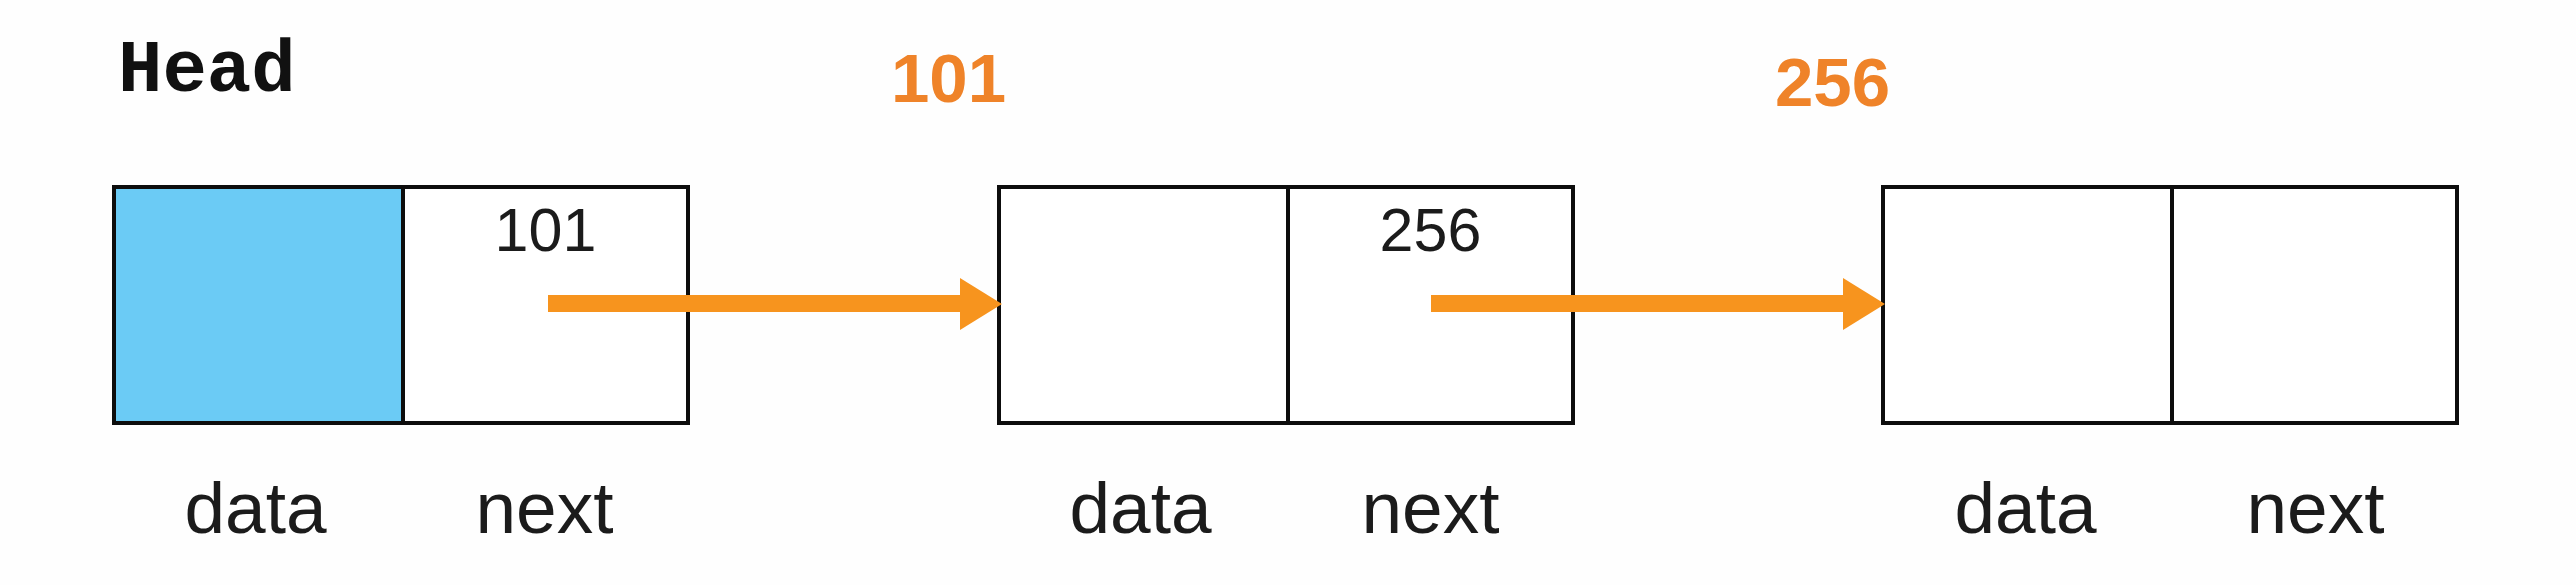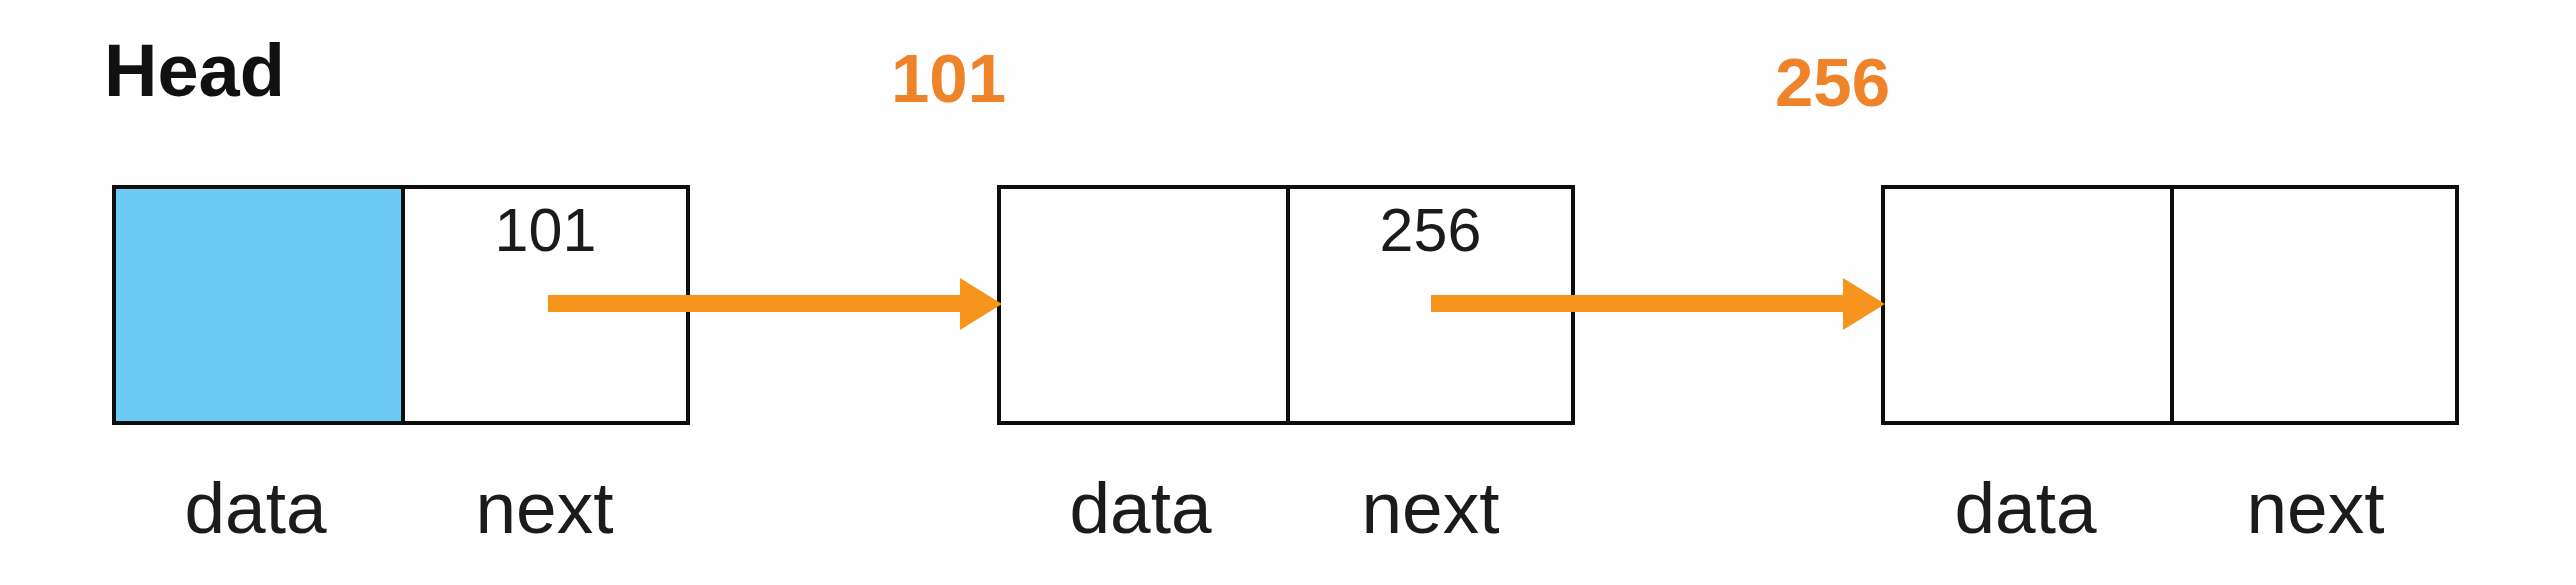--- a/index.html
+++ b/index.html
@@ -43,26 +43,27 @@
     text-align: center;
     padding-top: 11.4px;
     font-size: 61px;
     line-height: 1;
     color: #1b1b1b;
   }
 
   
   .head-label {
     position: absolute;
-    left: 104px;
+    left: 118px;
     top: 34px;
     font-size: 74px;
     font-weight: bold;
     line-height: 1;
     color: #111111;
+    font-family: Liberation Mono, monospace;
   }
   .addr {
     position: absolute;
     font-size: 69px;
     font-weight: bold;
     line-height: 1;
     color: #EF8329;
   }
   .addr-1 { left: 891px;  top: 44px; }
   .addr-2 { left: 1775px; top: 48px; }

